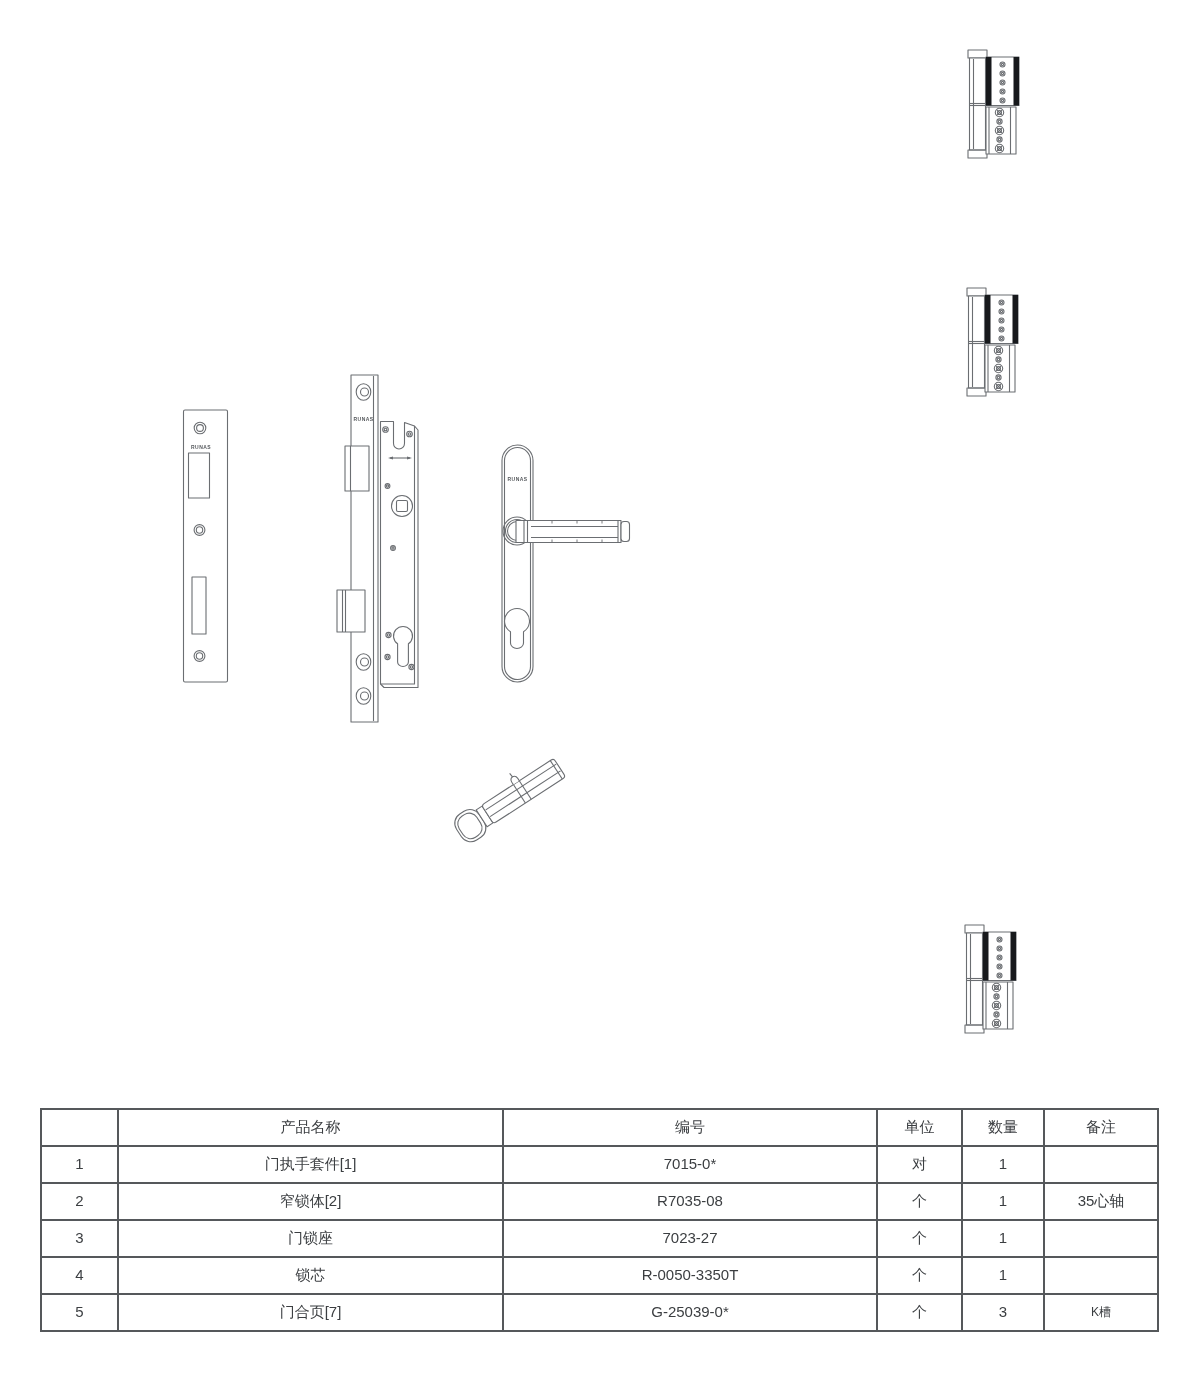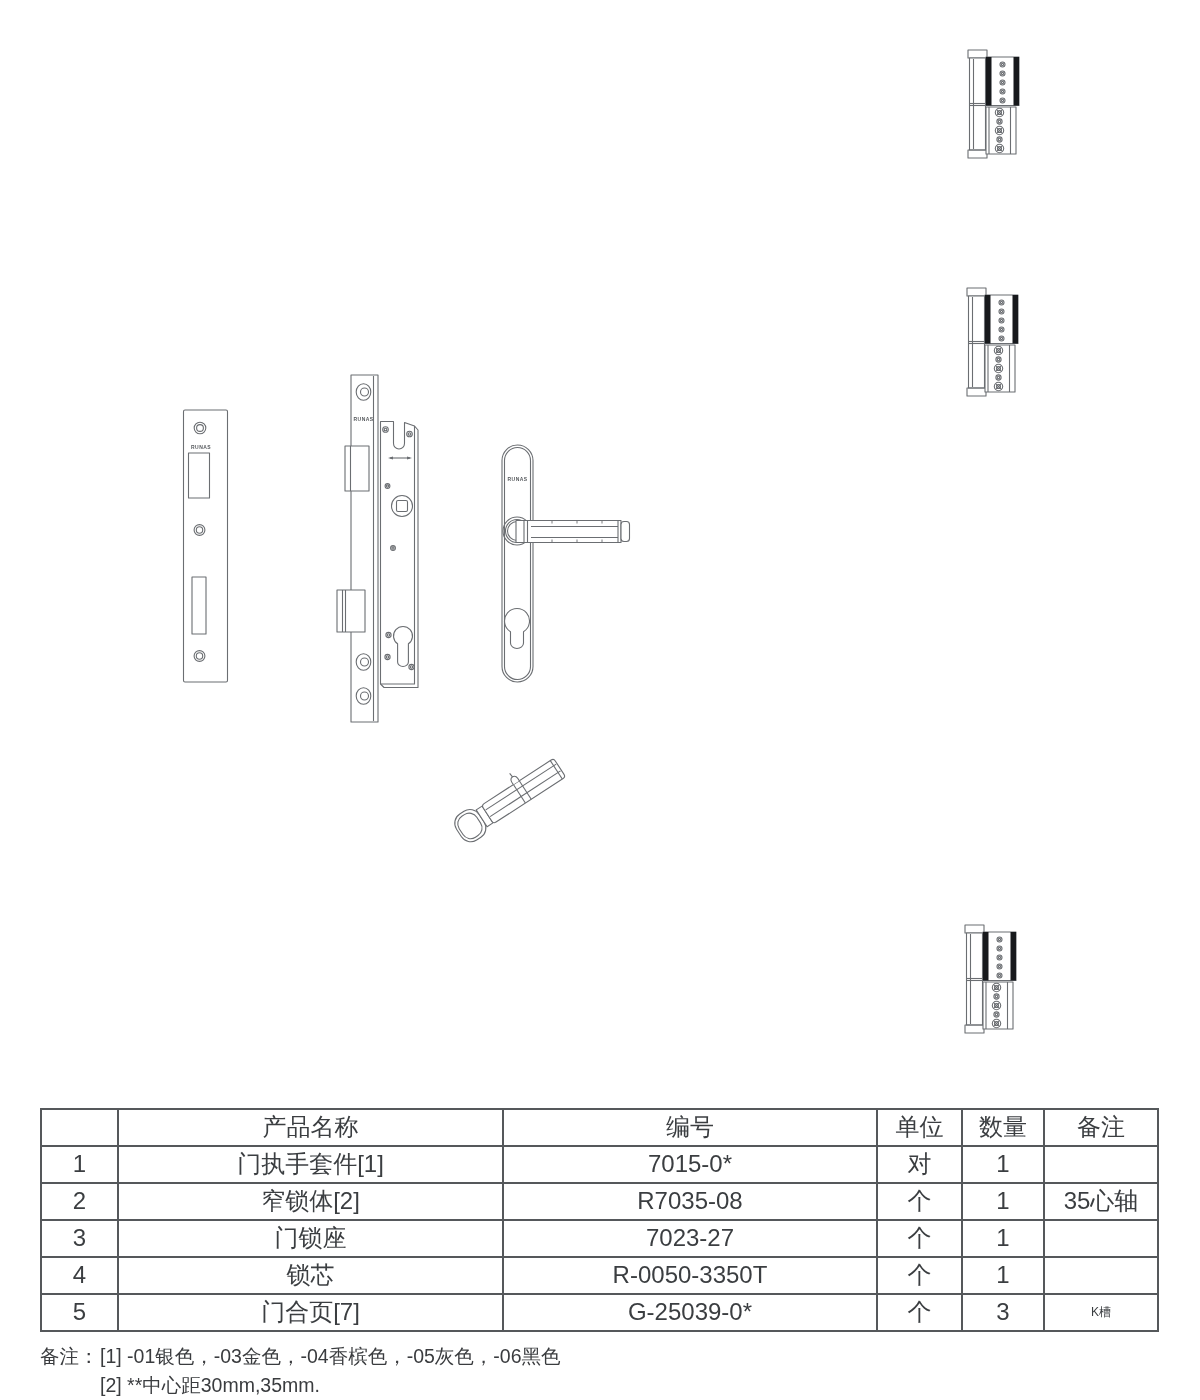--- a/index.html
+++ b/index.html
@@ -6,21 +6,21 @@
   .page{
     position:relative;width:1200px;height:1400px;background:#ffffff;overflow:hidden;
     font-family:"Liberation Sans","DejaVu Sans",sans-serif;color:#3b3e41;
   }
   .art{position:absolute;left:0;top:0;}
   .table-wrap{position:absolute;left:40px;top:1108px;}
   table.parts{border-collapse:collapse;table-layout:fixed;width:1117px;}
   table.parts th,table.parts td{
     border:2px solid #55585b;height:35px;padding:0 4px;
     text-align:center;vertical-align:middle;
-    font-size:24px;font-weight:normal;color:#3b3e41;line-height:1.1;
+    font-size:15px;font-weight:normal;color:#3b3e41;line-height:1.1;
     overflow:hidden;white-space:nowrap;
   }
   table.parts td.small{font-size:12px;}
   .notes{position:absolute;left:40px;top:1342px;font-size:19.5px;color:#3a3c3f;}
   .notes-row{display:flex;line-height:29px;}
   .notes-label{display:inline-block;width:60px;flex:0 0 60px;}
   svg text.brand{
     font-family:"Liberation Sans","DejaVu Sans",sans-serif;
     font-size:5px;font-weight:bold;letter-spacing:0.4px;
     fill:#55585c;stroke:none;
@@ -241,24 +241,14 @@
         <td>门合页[7]</td>
         <td>G-25039-0*</td>
         <td>个</td>
         <td>3</td>
         <td class="small">K槽</td>
       </tr>
     </tbody>
       </table>
   </div>
 
-  <div class="notes">
-    <div class="notes-row">
-      <span class="notes-label">备注：</span>
-      <span>[1] -01银色，-03金色，-04香槟色，-05灰色，-06黑色</span>
-    </div>
-    <div class="notes-row">
-      <span class="notes-label"></span>
-      <span>[2] **中心距30mm,35mm.</span>
-    </div>
-  </div>
 
 </div>
 
 </body></html>

